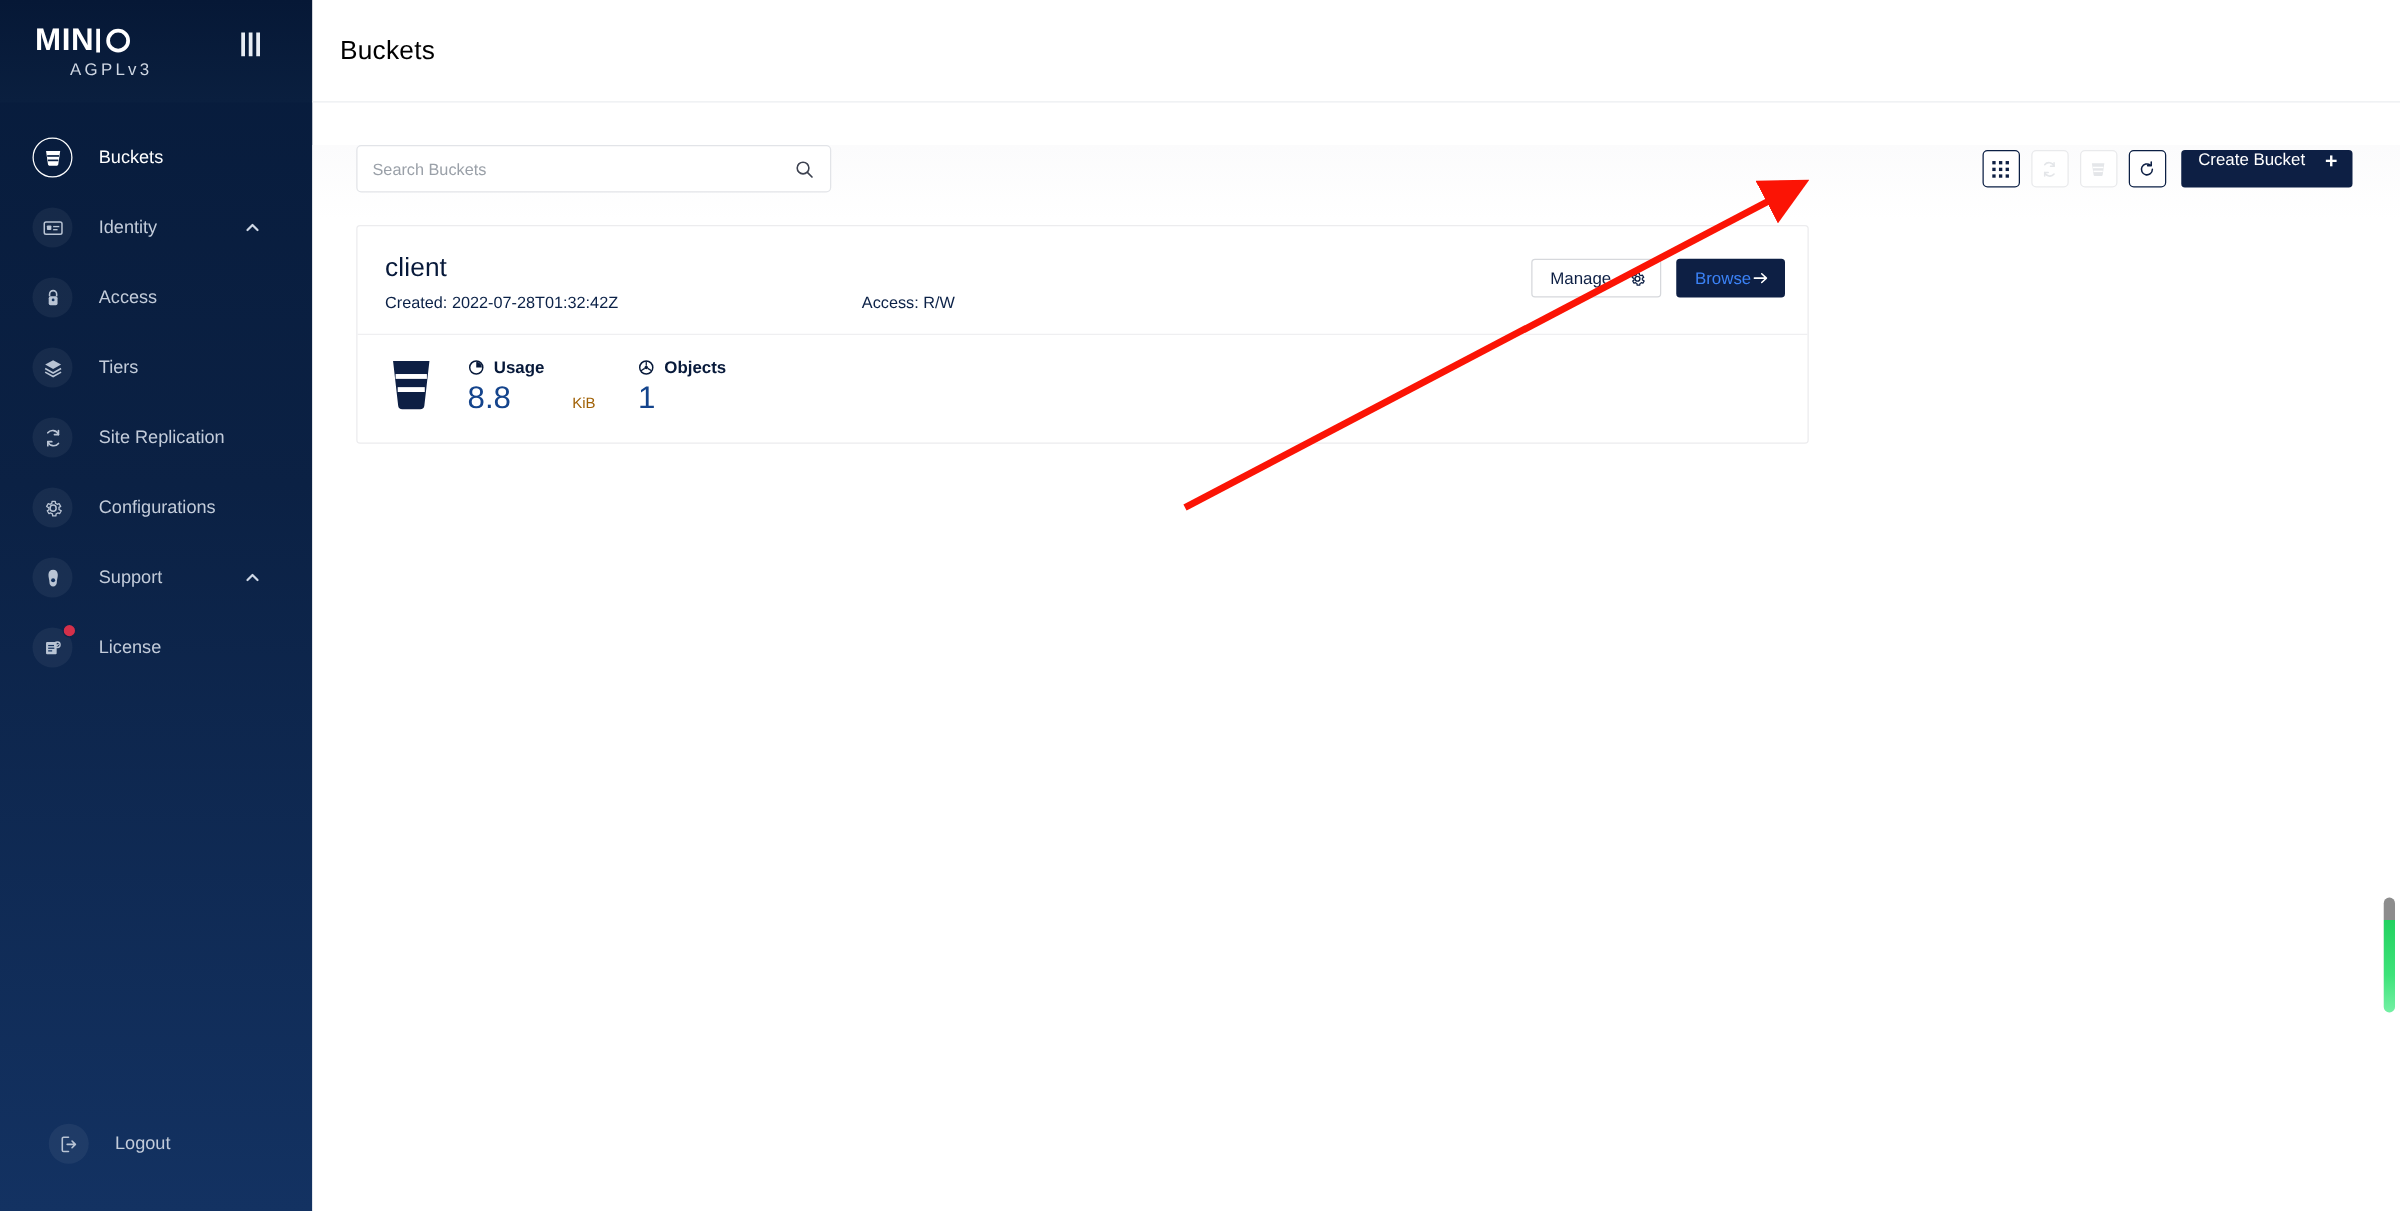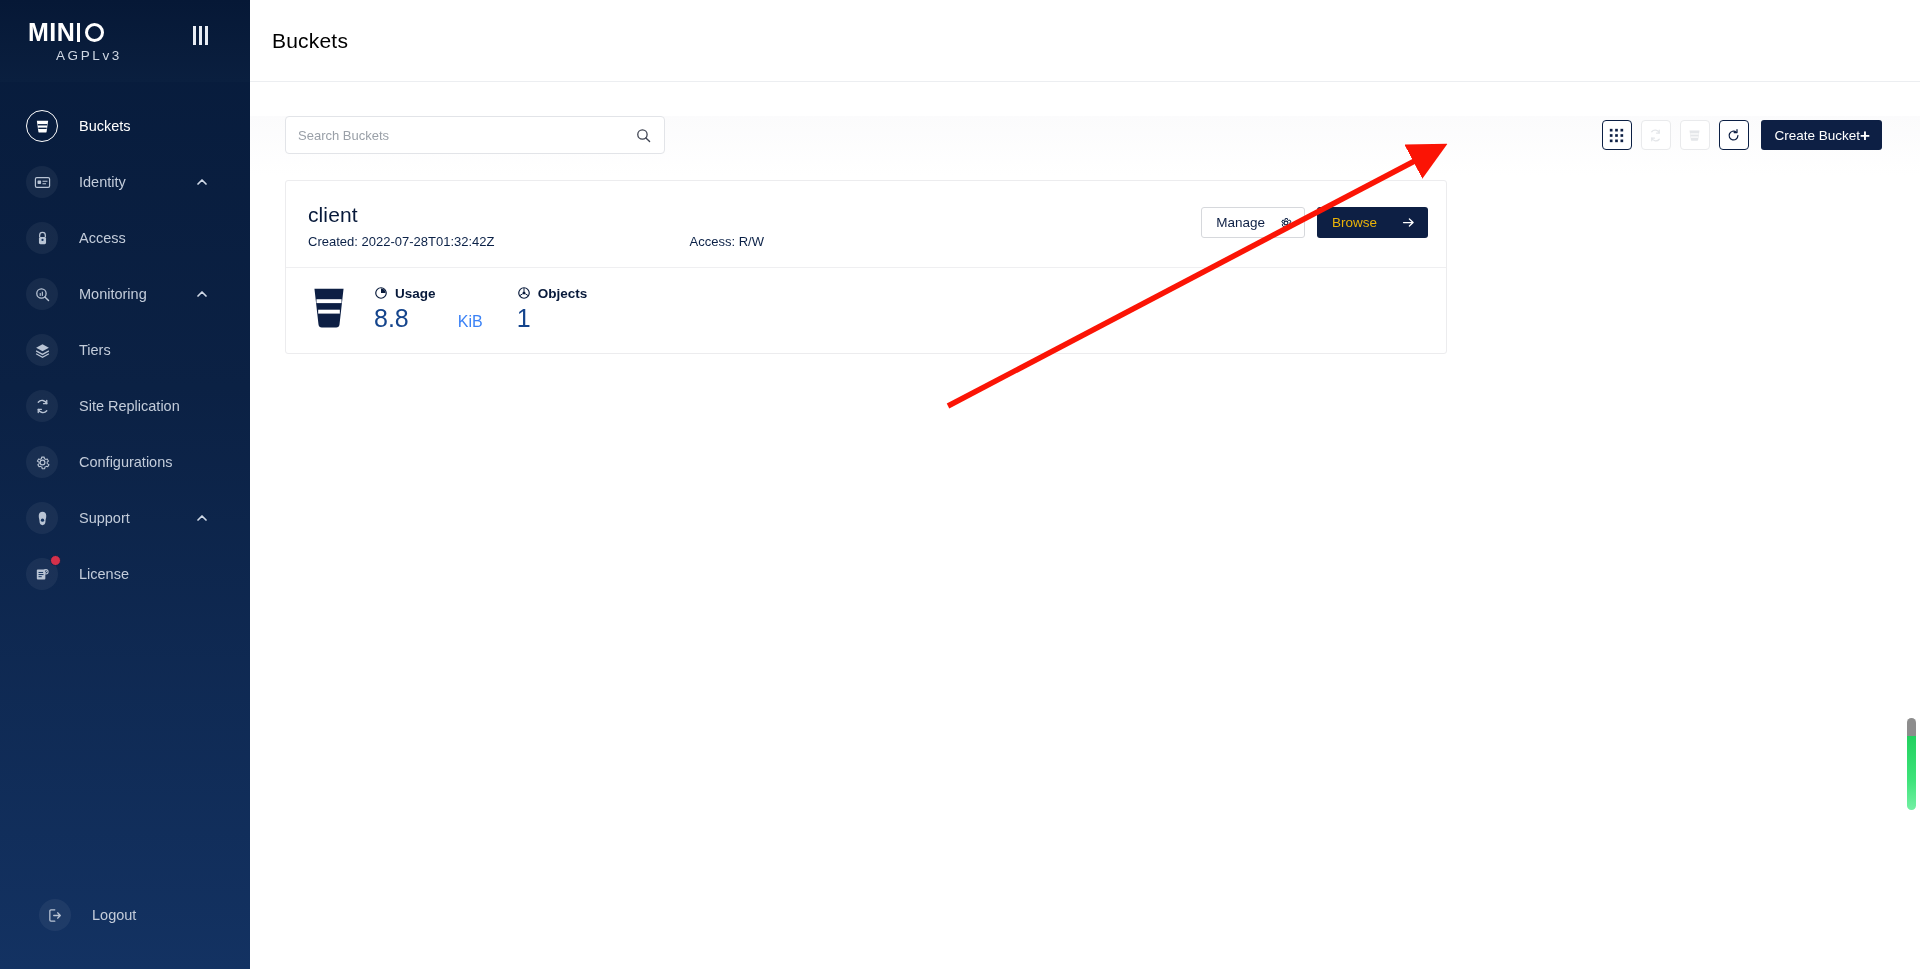--- a/index.html
+++ b/index.html
@@ -107,21 +107,21 @@
     width: 30px; height: 30px; border-radius: 4px;
     border: 1.4px solid #0b1f44; background: #fff;
     display: flex; align-items: center; justify-content: center;
     margin-left: 9px; cursor: pointer;
   }
   .tb-btn.disabled { border-color: #e9eaec; cursor: default; }
   .create-btn {
     margin-left: 12px; height: 30px; background: #0d1f44; color: #fff;
     border: none; border-radius: 3px; padding: 0 12px 0 14px;
     font-size: 13.5px; font-family: "Liberation Sans", sans-serif;
-    display: flex; align-items: center; cursor: pointer;
+    display: flex; align-items: flex-start; gap: 16px; cursor: pointer;
   }
   .create-btn .plus { font-size: 17px; line-height: 1; font-weight: 600; }
 
   
   .bucket-card {
     margin: 26px 38px 0 35px;
     border: 1px solid #ececee; border-radius: 3px; background: #fff;
     max-width: 1162px;
   }
   .bc-top {
@@ -136,32 +136,32 @@
   .bc-access { font-size: 13px; color: #0b2147; margin-left: 195px; }
   .bc-actions { position: absolute; right: 18px; top: 26px; display: flex; align-items: center; }
   .btn-manage {
     height: 31px; border: 1px solid #d6d8dc; background: #fff; border-radius: 3px;
     color: #0d1f44; font-size: 13.5px; padding: 0 11px 0 14px;
     display: flex; align-items: center; gap: 14px; cursor: pointer;
     font-family: "Liberation Sans", sans-serif;
   }
   .btn-browse {
     height: 31px; background: #0d1f44; border: none; border-radius: 3px;
-    color: #eab308; font-size: 13.5px; padding: 0 12px 0 15px; margin-left: 12px;
-    display: flex; align-items: center; gap: 24px; cursor: pointer;
+    color: #3b82f6; font-size: 13.5px; padding: 0 12px 0 15px; margin-left: 12px;
+    display: flex; align-items: center; gap: 0; cursor: pointer;
     font-family: "Liberation Sans", sans-serif;
   }
   .bc-bottom { display: flex; align-items: center; padding: 17px 22px 20px 22px; }
   .bucket-ico { margin-right: 24px; }
   .stat-group { display: flex; }
   .stat { margin-right: 34px; }
   .stat-head { display: flex; align-items: center; gap: 7px; }
   .stat-head .t { font-size: 13.5px; color: #07193a; font-weight: 700; }
   .stat-val { margin-top: 3px; font-size: 25px; color: #14448c; font-weight: 400; }
-  .stat-val .unit { font-size: 16px; color: #3b82f6; margin-left: 1px; padding-left: 48px; }
+  .stat-val .unit { font-size: 12px; color: #a16207; margin-left: 1px; padding-left: 48px; }
 
   
   .annot { position: absolute; left: 0; top: 0; pointer-events: none; }
 
   
   .vscroll {
     position: absolute; right: 4px; top: 602px;
     width: 9px; height: 92px; border-radius: 5px;
     background: #f3f3f3;
   }
@@ -226,34 +226,20 @@
         <span class="ic">
           <svg width="17" height="17" viewBox="0 0 24 24">
               <path d="M8 10V7.5a4 4 0 0 1 8 0V10" fill="none" stroke="#b9c4d4" stroke-width="1.8"></path>
               <rect x="7" y="10" width="10" height="10" rx="2" fill="#b9c4d4"></rect>
               <circle cx="12" cy="14" r="1.6" fill="#12305c"></circle>
             </svg>
         </span>
         <span class="lbl">Access</span>
       </div>
 
-      <div class="sb-item">
-        <span class="ic">
-          <svg width="17" height="17" viewBox="0 0 24 24">
-              <circle cx="10.5" cy="10.5" r="6.6" fill="none" stroke="#b9c4d4" stroke-width="1.8"></circle>
-              <path d="M15.4 15.4L20.5 20.5" stroke="#b9c4d4" stroke-width="2" stroke-linecap="round"></path>
-              <rect x="8" y="10" width="1.6" height="4" fill="#b9c4d4"></rect>
-              <rect x="11" y="8" width="1.6" height="6" fill="#b9c4d4"></rect>
-            </svg>
-        </span>
-        <span class="lbl">Monitoring</span>
-        <svg class="chev" viewBox="0 0 24 24">
-            <path d="M6 15l6-6 6 6" fill="none" stroke="#cfd8e6" stroke-width="2.6" stroke-linecap="round" stroke-linejoin="round"></path>
-          </svg>
-      </div>
 
 
       <div class="sb-item">
         <span class="ic">
           <svg width="17" height="17" viewBox="0 0 24 24">
               <path d="M12 3l9 5-9 5-9-5 9-5z" fill="#b9c4d4"></path>
               <path d="M3 12.5l9 5 9-5" fill="none" stroke="#b9c4d4" stroke-width="1.8"></path>
               <path d="M3 16.5l9 5 9-5" fill="none" stroke="#b9c4d4" stroke-width="1.8"></path>
             </svg>
         </span>

